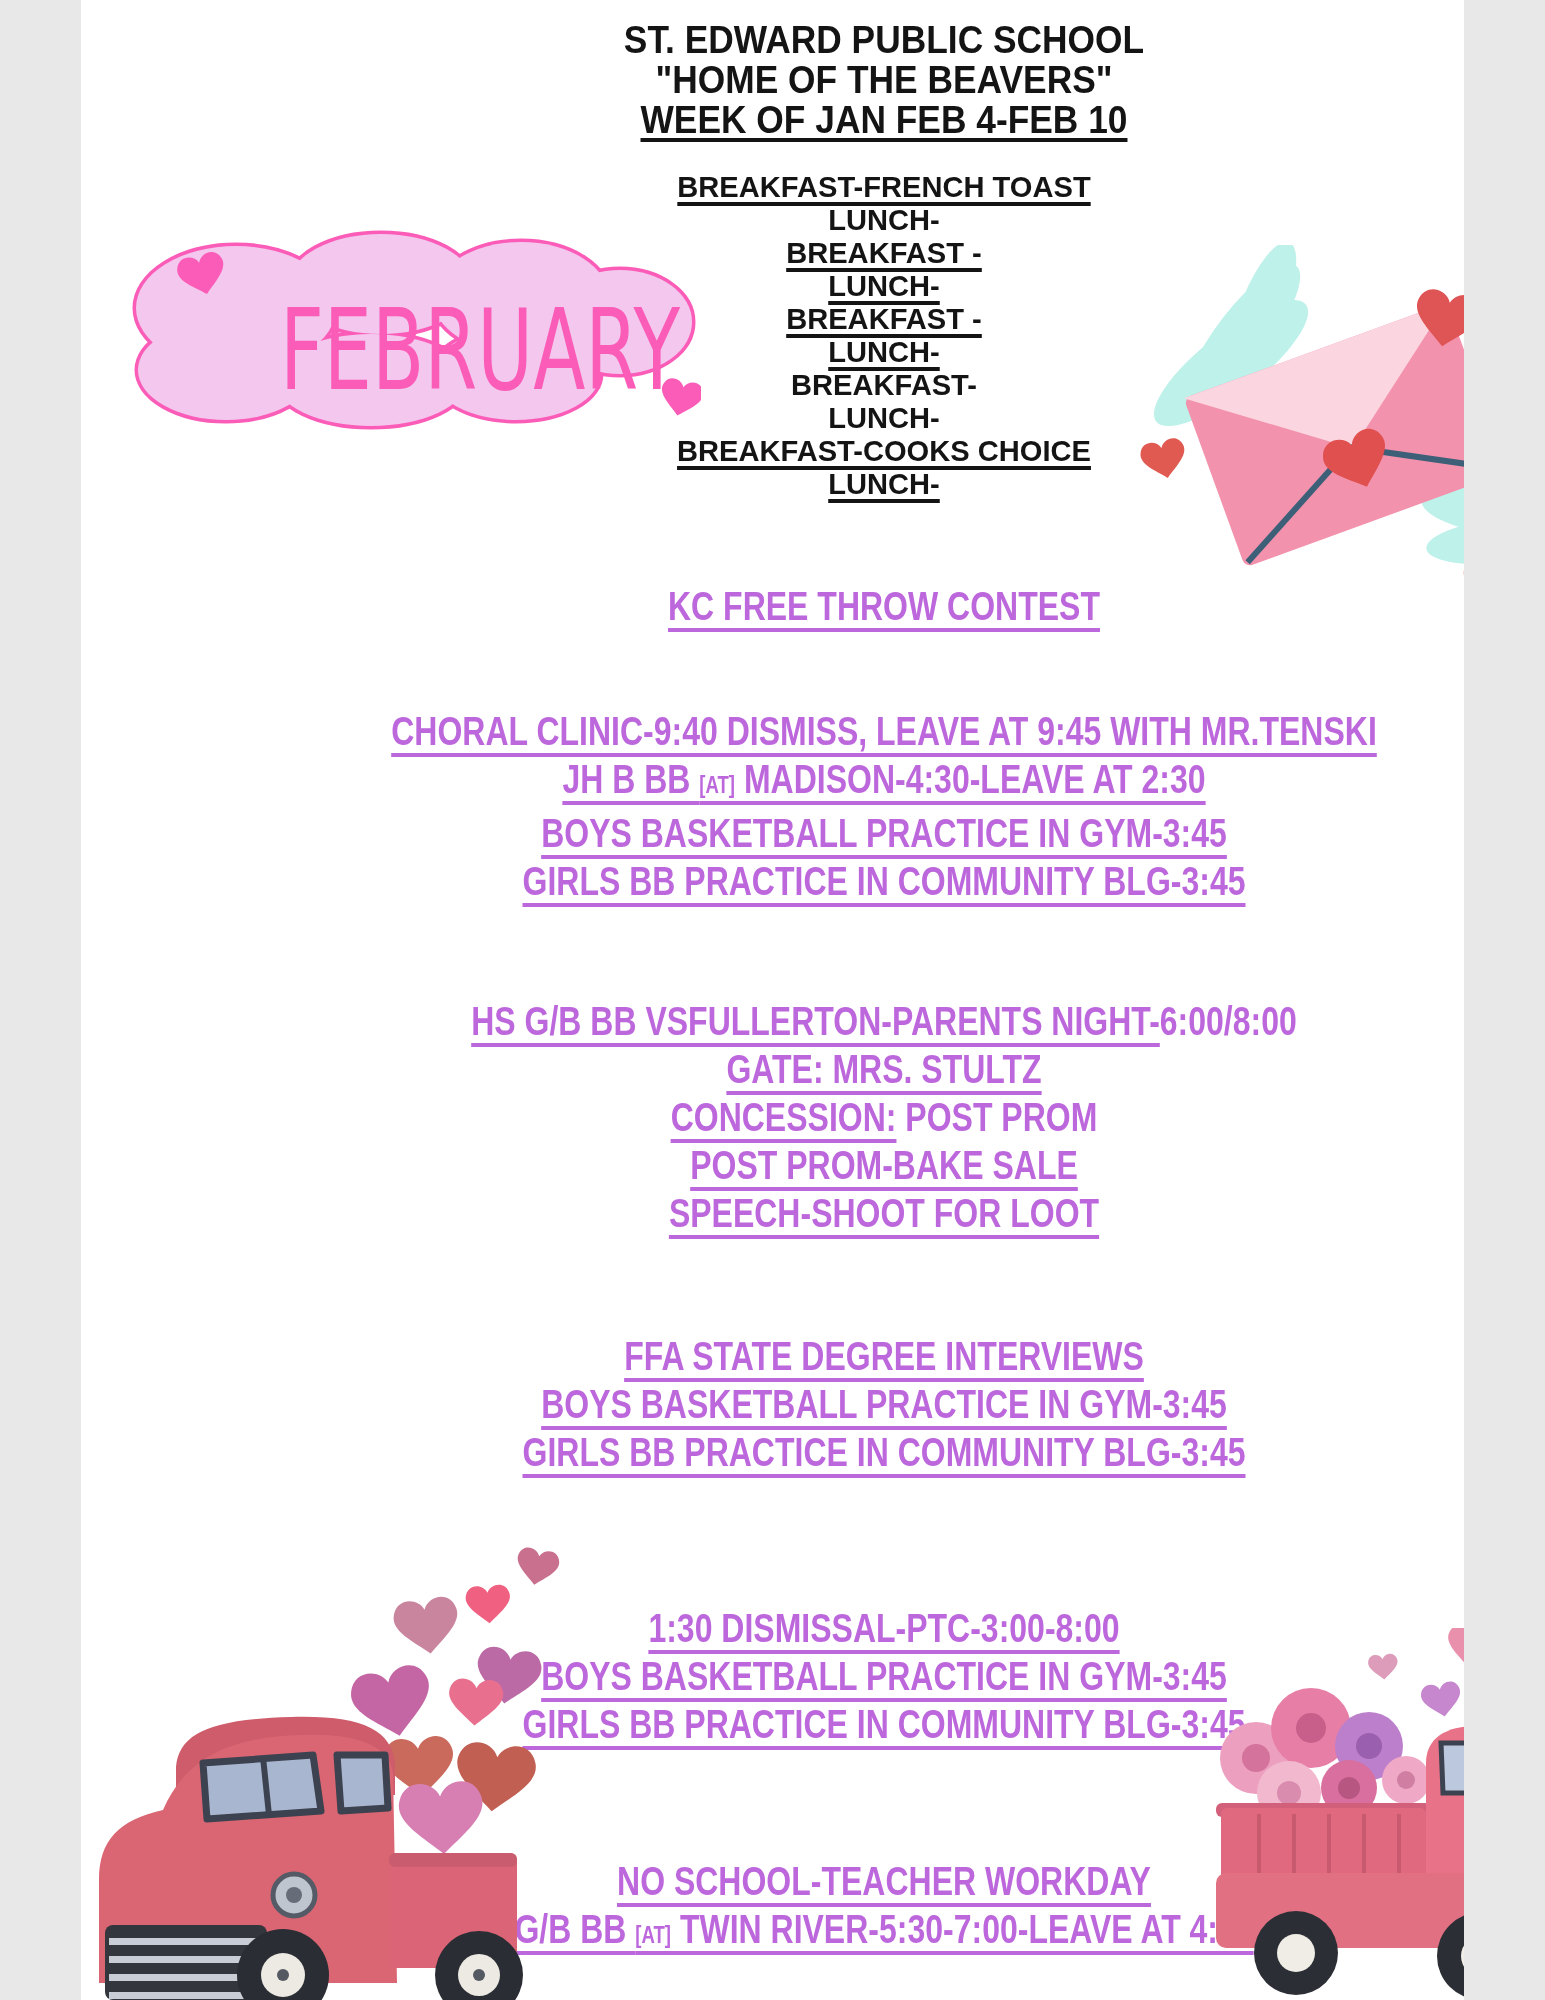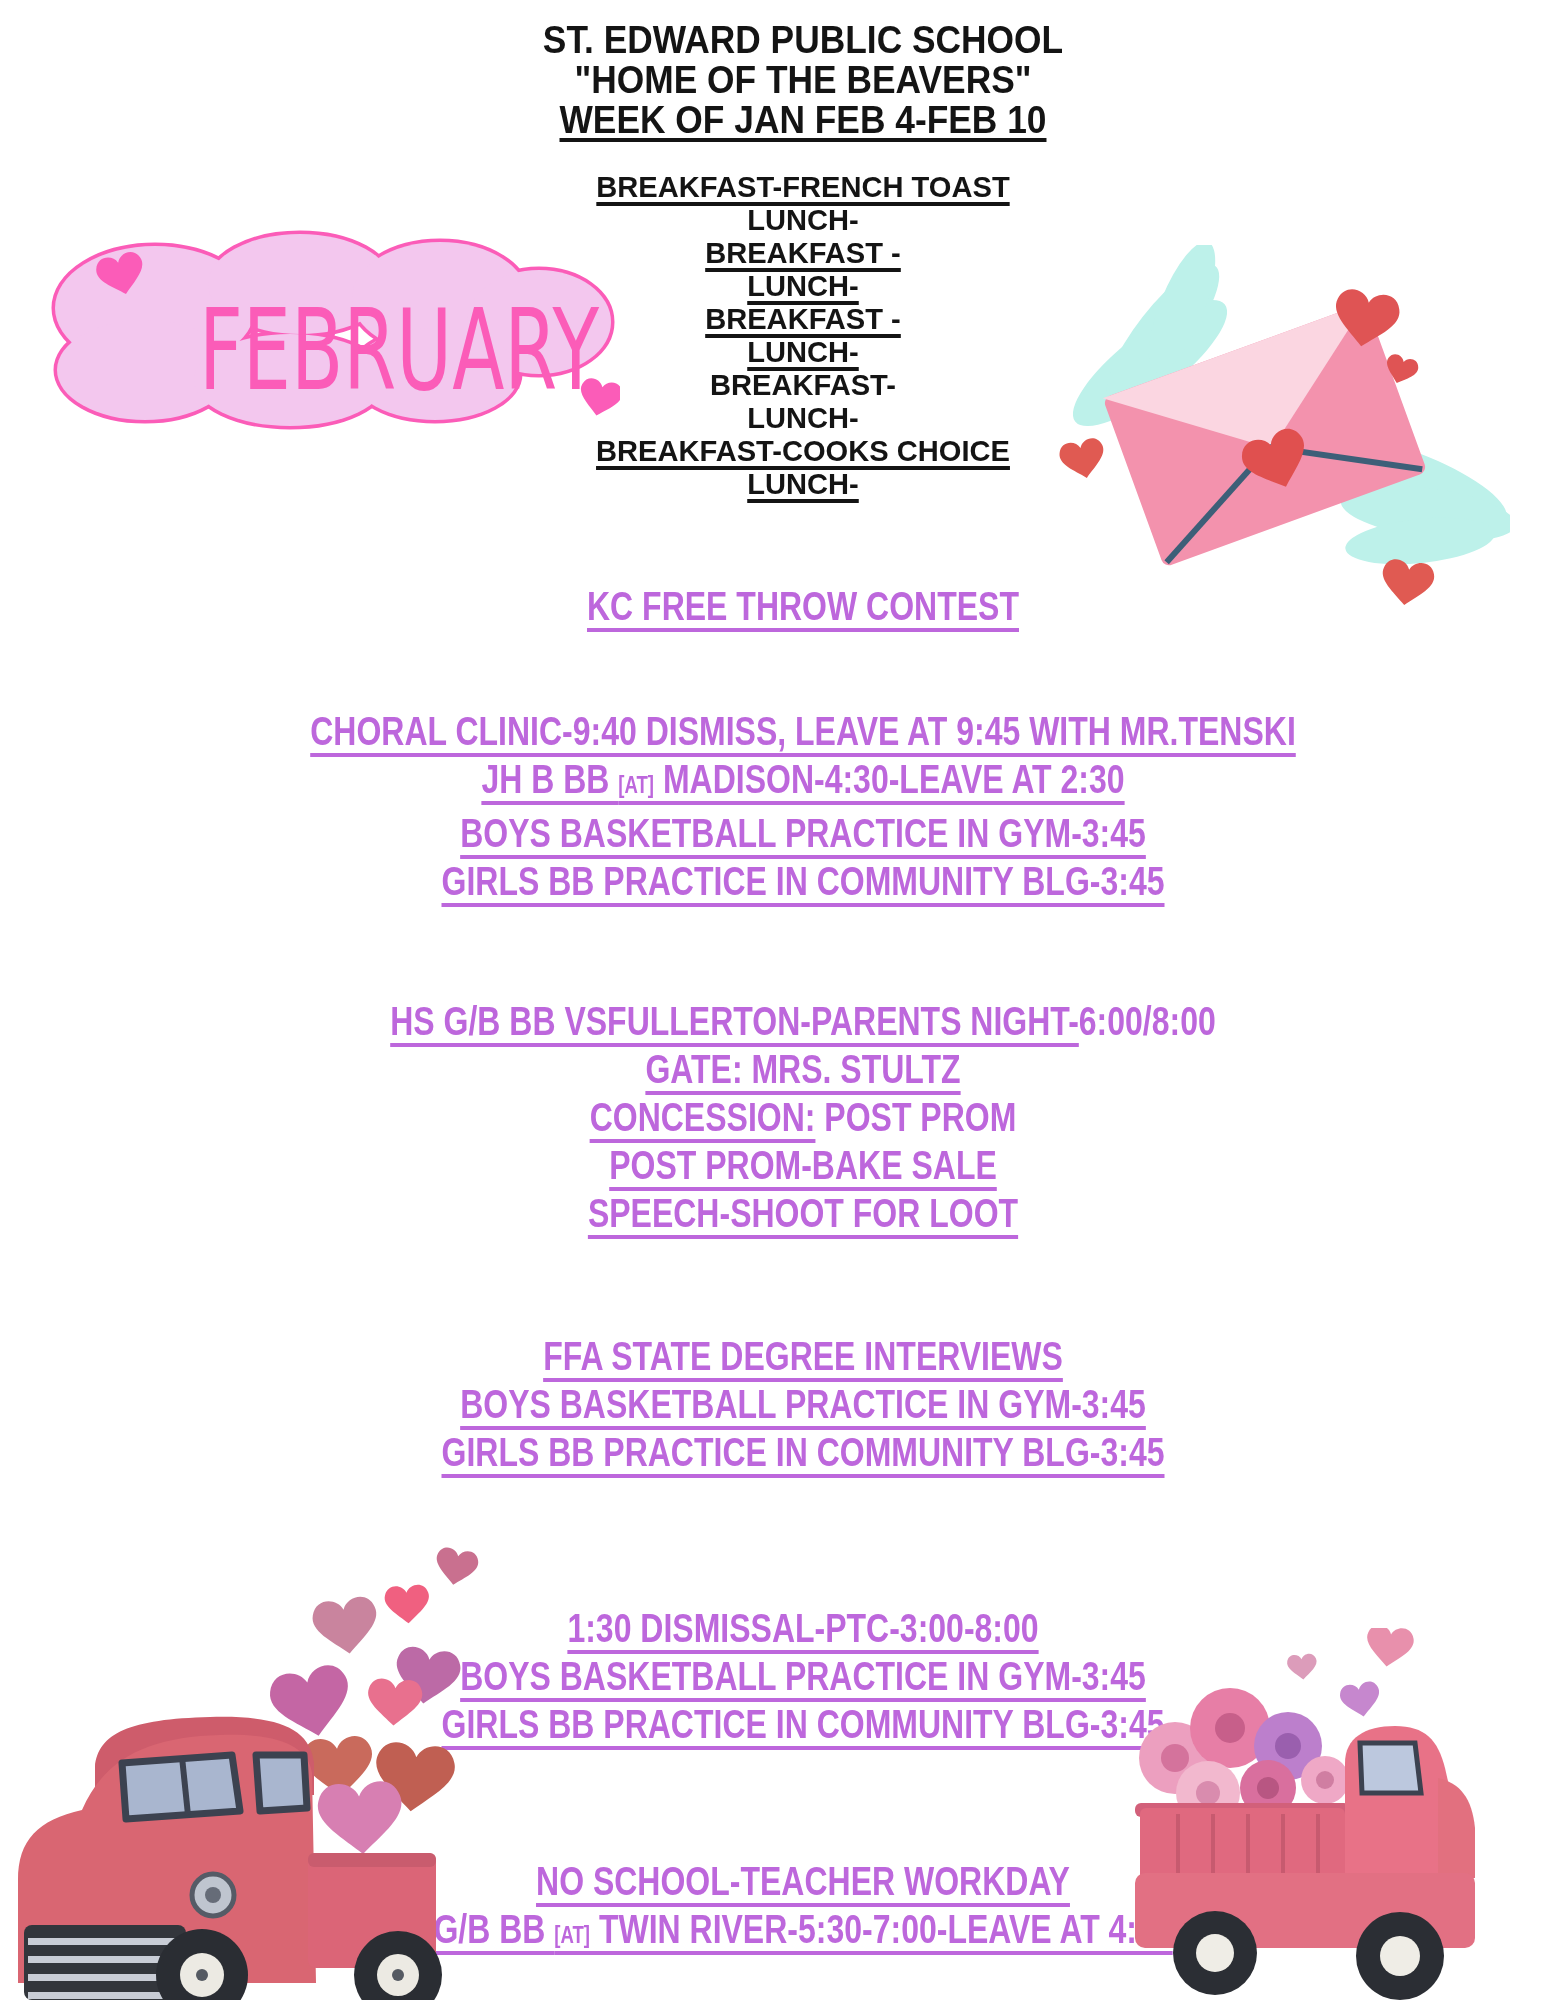--- a/index.html
+++ b/index.html
@@ -1,17 +1,17 @@
 <!DOCTYPE html>
 <html><head>
 <meta charset="utf-8">
 <style>
   html,body{margin:0;padding:0;background:#e8e8e8;}
   .page{
-    position:relative;width:1545px;height:2000px;margin:0 auto;
+    position:relative;width:1383px;height:2000px;margin:0 auto;
     background:#ffffff;overflow:hidden;
     font-family:"Liberation Sans", sans-serif;
   }
   .textcol{position:absolute;left:58px;width:1490px;text-align:center;}
   .hline{font-size:38px;line-height:40px;font-weight:700;color:#141414;
          transform:scaleX(0.93);transform-origin:50% 50%;letter-spacing:0px;white-space:nowrap;}
   .mline{font-size:30px;line-height:33px;font-weight:700;color:#141414;
          transform:scaleX(0.97);transform-origin:50% 50%;white-space:nowrap;}
   .pline{font-size:40px;line-height:48px;font-weight:700;color:#bd67dc;
          transform:scaleX(0.80);transform-origin:50% 50%;white-space:nowrap;}

